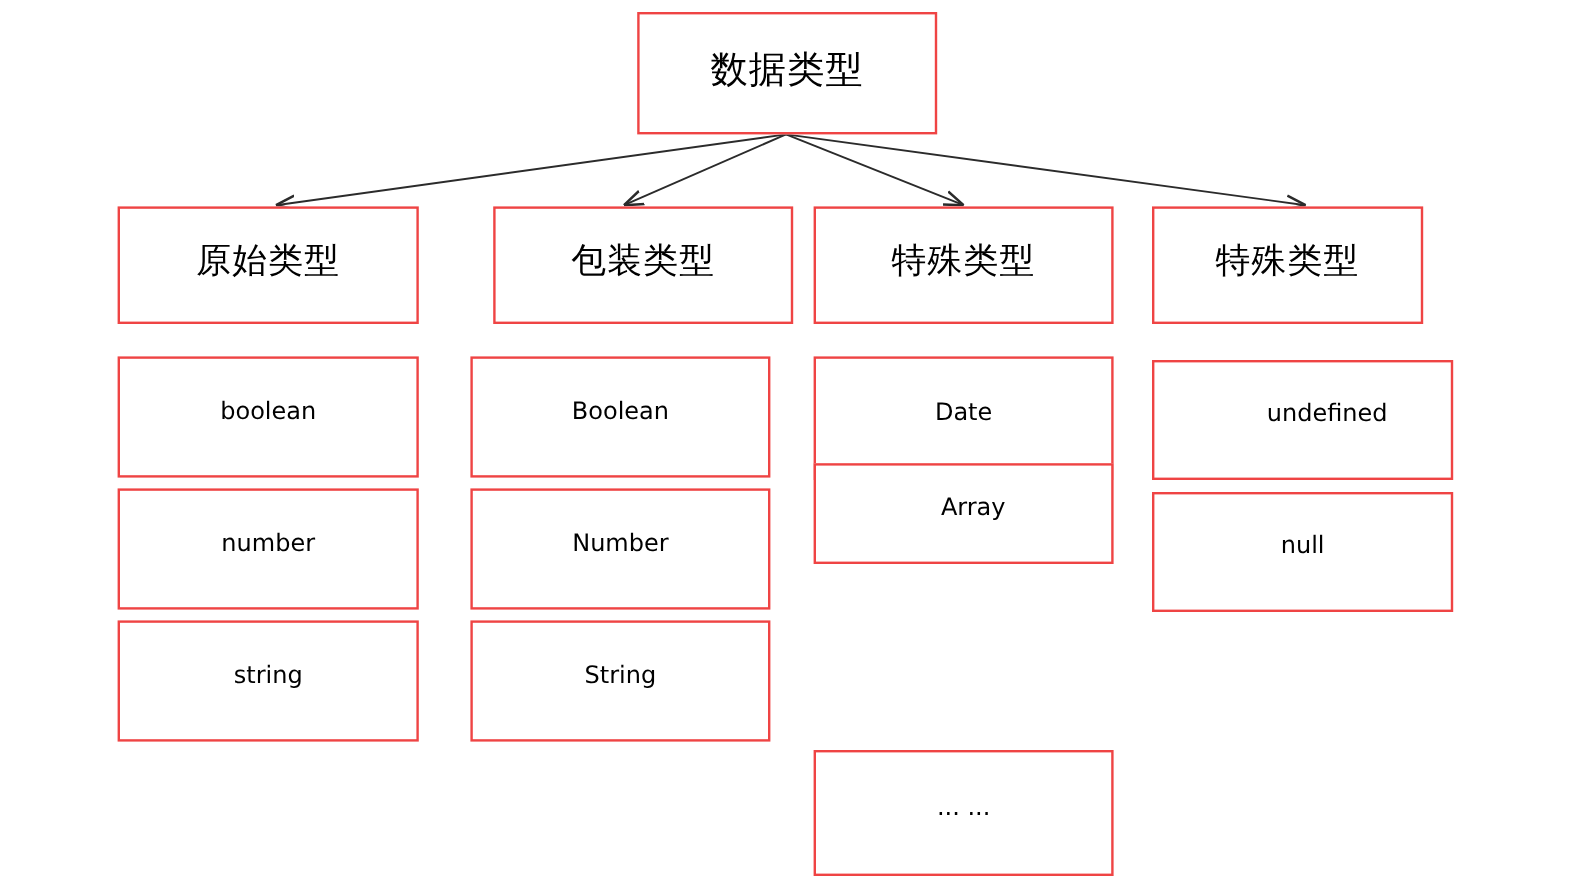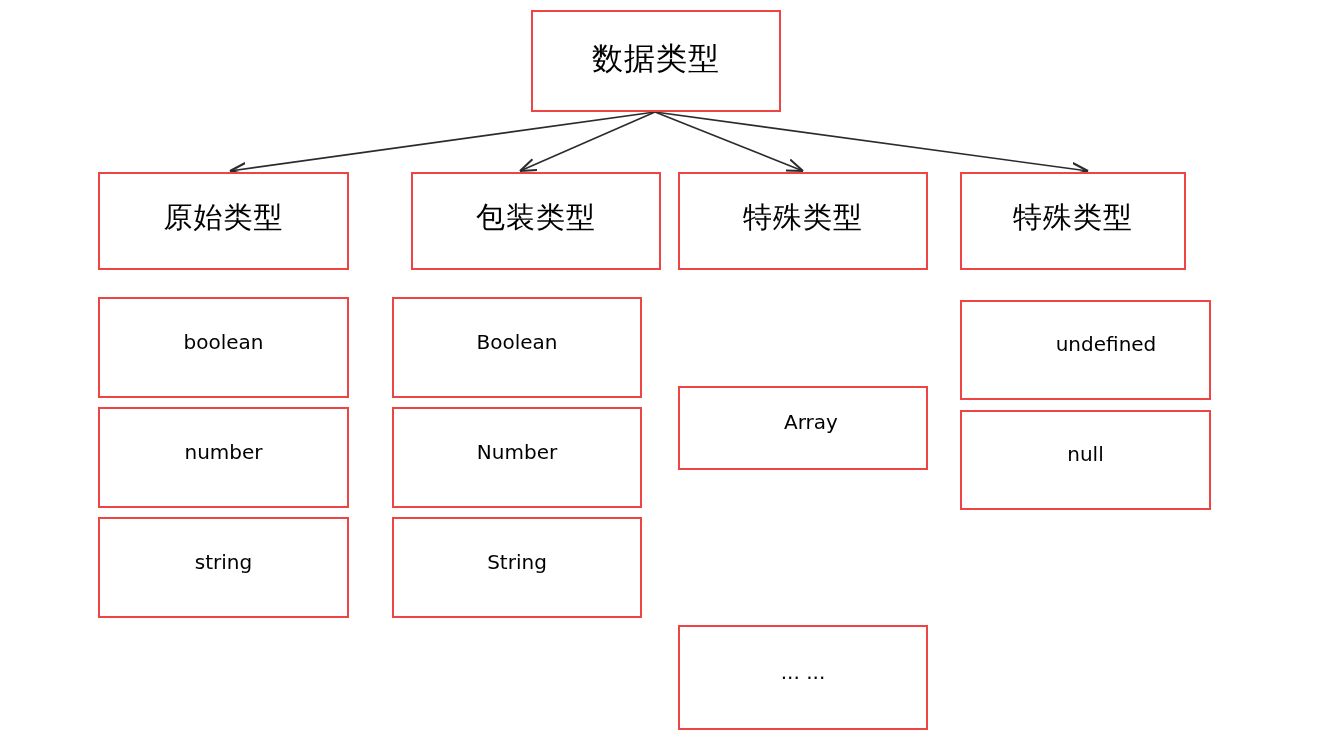--- a/index.html
+++ b/index.html
@@ -154,20 +154,23 @@
   <div class="node leaf col-1 c1-r0">
     <span class="label">Boolean</span>
   </div>
   <div class="node leaf col-1 c1-r1">
     <span class="label">Number</span>
   </div>
   <div class="node leaf col-1 c1-r2">
     <span class="label">String</span>
   </div>
 
+  <div class="node leaf col-2 c2-r0">
+    <span class="label">Date</span>
+  </div>
   <div class="node leaf col-2 c2-r1">
     <span class="label">Array</span>
   </div>
   <div class="node leaf col-2 c2-r3">
     <span class="label">... ...</span>
   </div>
 
   <div class="node leaf col-3 c3-r0">
     <span class="label">undefined</span>
   </div>

